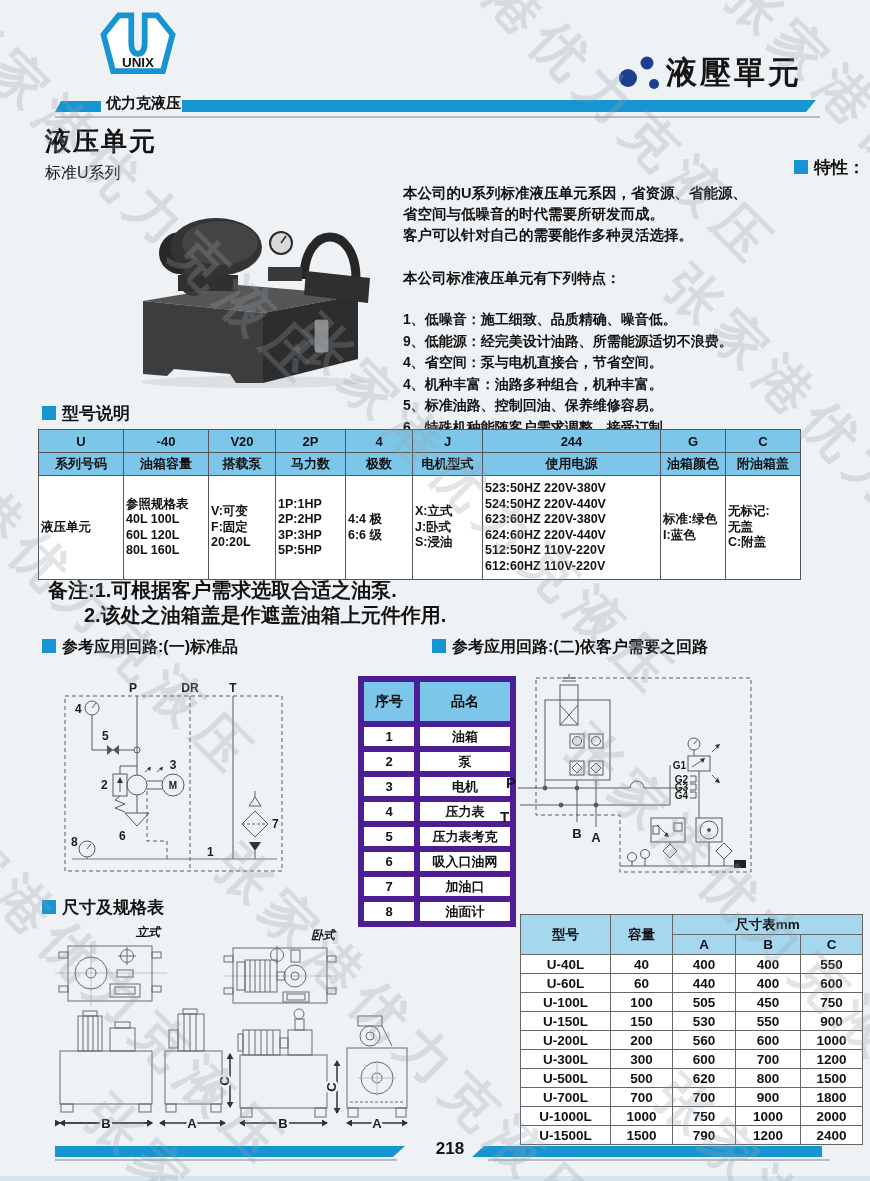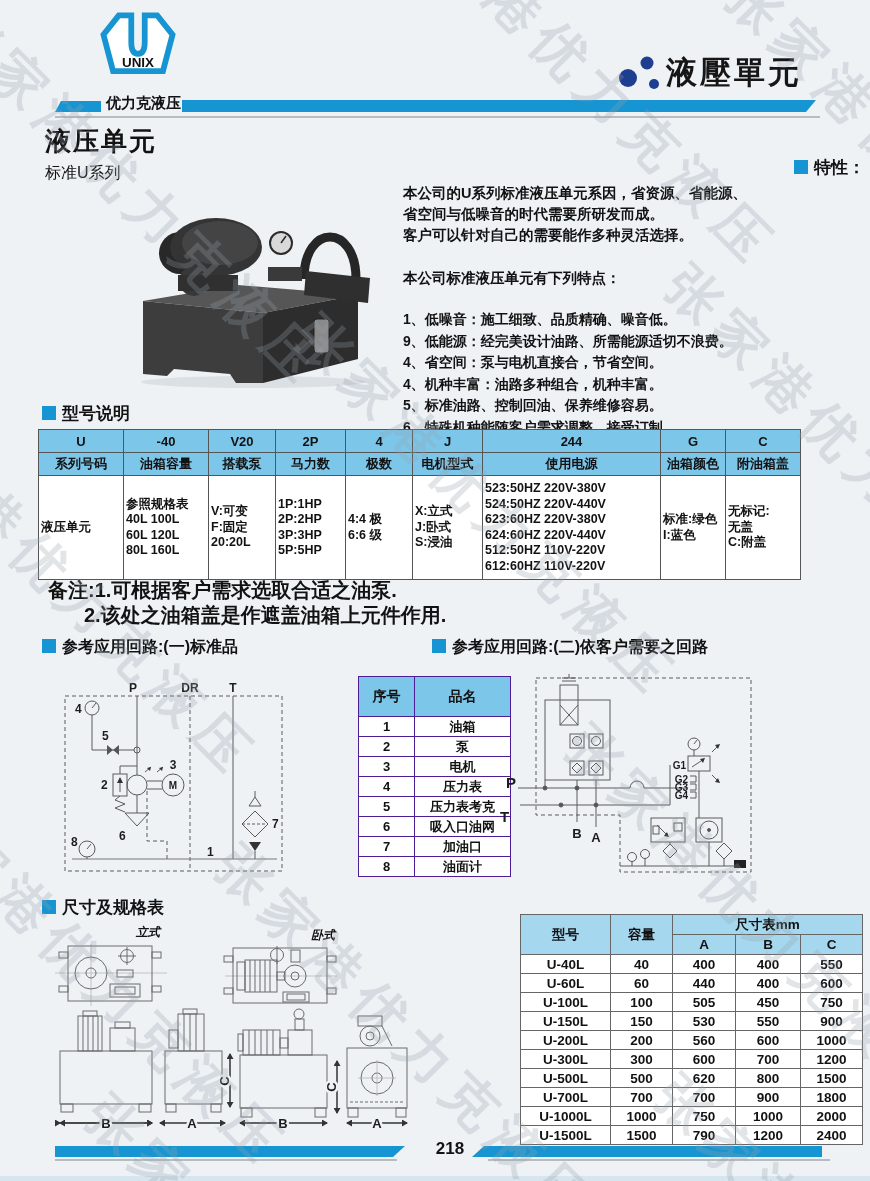--- a/index.html
+++ b/index.html
@@ -27,21 +27,21 @@
   .feat-item{font-size:14px;font-weight:600;line-height:21.5px;white-space:nowrap;}
   
   table{border-collapse:collapse;}
   .model-table{width:762px;table-layout:fixed;}
   .model-table th,.model-table td{border:1px solid #555;}
   .model-table th{background:#7cc6e9;font-size:13px;font-weight:700;height:22px;padding:0;}
   .model-table td{background:#fff;font-size:12.5px;font-weight:600;text-align:left;
                   white-space:pre-line;line-height:15.5px;padding:5px 2px;vertical-align:middle;}
   .note-line{font-size:20px;font-weight:600;white-space:nowrap;}
   .parts-table{width:152px;table-layout:fixed;}
-  .parts-table th,.parts-table td{border:1px solid #4c1d95;}
+  .parts-table th,.parts-table td{border:6px solid #4c1d95;}
   .parts-table th{background:#7cc6e9;font-size:14px;font-weight:700;height:37px;}
   .parts-table td{background:#fff;font-size:13px;font-weight:600;text-align:center;height:19px;padding:0;}
   .dim-table{width:342px;table-layout:fixed;}
   .dim-table th,.dim-table td{border:1px solid #666;}
   .dim-table th{background:#a5d7ee;font-size:13.5px;font-weight:700;height:19px;padding:0;}
   .dim-table td{background:#fff;font-size:13.5px;font-weight:600;text-align:center;height:18px;padding:0;}
   .draw-label{font-size:12px;font-weight:700;text-align:right;font-style:italic;}
   .page-num{font-size:17px;font-weight:600;text-align:center;}
   svg text{font-family:"Liberation Sans","DejaVu Sans",sans-serif;}
 </style>

